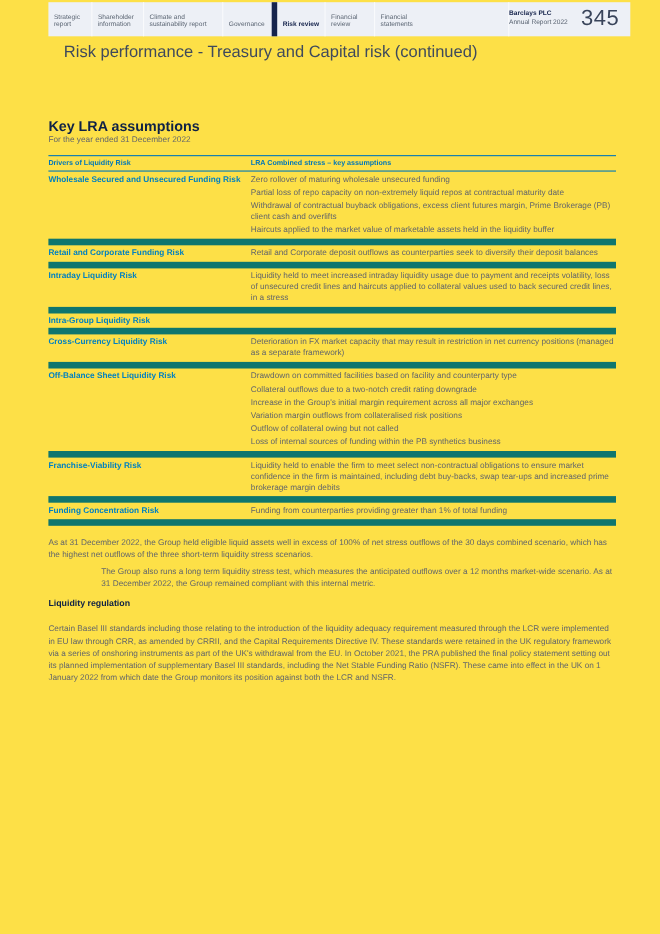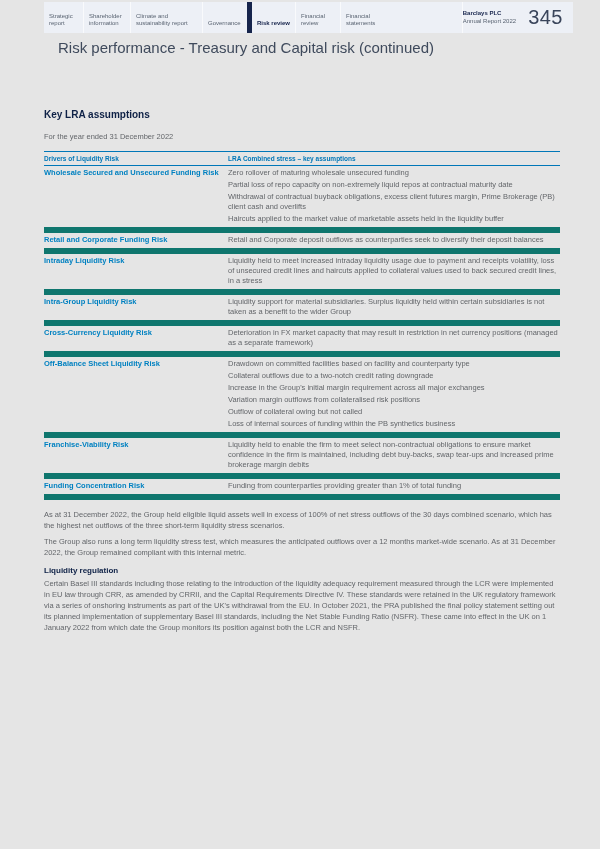--- a/index.html
+++ b/index.html
@@ -1,17 +1,17 @@
 <!DOCTYPE html>
 <html><head>
 <meta charset="utf-8">
 <style>
   html,body { margin:0; padding:0; background:#ffffff; }
   .page {
-    position:relative; width:600px; height:849px; background:#e5e5e5;
+    position:relative; width:600px; height:849px; background:#fde047;
     font-family:"Liberation Sans", sans-serif; overflow:hidden;
     color:#63666a;
   }
 
   
   .topband {
     position:absolute; left:44px; top:2px; width:529px; height:31px;
     background:#edf0f6; display:flex; align-items:stretch; box-sizing:border-box;
   }
   .tab {
@@ -33,40 +33,40 @@
   .pagenum { font-size:20px; color:#39445a; letter-spacing:0.5px; font-weight:normal; }
 
   
   .page-title {
     position:absolute; left:58px; top:39px; width:520px;
     font-size:15px; line-height:18px; color:#3f4a5c; font-weight:normal;
   }
 
   
   .content { position:absolute; left:44px; top:110px; width:516px; }
-  .section-heading { font-size:10px; font-weight:bold; color:#0e2146; margin:0 0 12px 0; line-height:10px; }
+  .section-heading { font-size:13px; font-weight:bold; color:#0e2146; margin:0 0 2px 0; line-height:10px; }
   .section-sub { font-size:7.5px; color:#63666a; margin:0 0 10px 0; line-height:9px; }
 
   .lra-table { border-top:1px solid #0077b8; width:100%; }
   .thead { display:flex; border-bottom:1px solid #0077b8; padding:3px 0 2px 0; }
   .th { font-size:6.5px; font-weight:bold; color:#0077b8; line-height:8px; }
   .col-driver { width:184px; flex:none; padding-right:8px; box-sizing:border-box; }
   .col-assumptions { flex:1; }
   .trow { display:flex; border-bottom:6px solid #0f766e; padding:2px 0 1px 0; }
   .tcell-driver {
     width:184px; flex:none; padding-right:8px; box-sizing:border-box;
     font-size:7.5px; font-weight:bold; color:#0081c1; line-height:10px;
   }
   .tcell-assumptions { flex:1; }
   .assumption { font-size:7.5px; color:#63666a; line-height:10px; margin:0 0 2px 0; }
 
   .paragraph { font-size:7.5px; color:#63666a; line-height:11px; margin:9px 0 0 0; }
-  .paragraph + .paragraph { margin-top:5px; }
+  .paragraph + .paragraph { margin-top:5px;margin-left:48px; }
   .sub-heading { font-size:8px; font-weight:bold; color:#0e2146; line-height:10px; margin:8px 0 0 0; }
-  .sub-paragraph { font-size:7.5px; color:#63666a; line-height:11px; margin:2px 0 0 0; }
+  .sub-paragraph { font-size:7.5px; color:#63666a; line-height:11px; margin:12px 0 0 0; }
 </style>
 </head>
 <body>
 
 <div class="page">
 
   <div class="topband">
     <div class="tab t1">Strategic report</div>
     <div class="tab t2">Shareholder information</div>
     <div class="tab t3">Climate and sustainability report</div>
@@ -111,23 +111,20 @@
             </div>
           </div>
           <div class="trow">
             <div class="tcell-driver">Intraday Liquidity Risk</div>
             <div class="tcell-assumptions">
               <div class="assumption">Liquidity held to meet increased intraday liquidity usage due to payment and receipts volatility, loss of unsecured credit lines and haircuts applied to collateral values used to back secured credit lines, in a stress</div>
             </div>
           </div>
           <div class="trow">
             <div class="tcell-driver">Intra-Group Liquidity Risk</div>
-            <div class="tcell-assumptions">
-              <div class="assumption">Liquidity support for material subsidiaries. Surplus liquidity held within certain subsidiaries is not taken as a benefit to the wider Group</div>
-            </div>
           </div>
           <div class="trow">
             <div class="tcell-driver">Cross-Currency Liquidity Risk</div>
             <div class="tcell-assumptions">
               <div class="assumption">Deterioration in FX market capacity that may result in restriction in net currency positions (managed as a separate framework)</div>
             </div>
           </div>
           <div class="trow">
             <div class="tcell-driver">Off-Balance Sheet Liquidity Risk</div>
             <div class="tcell-assumptions">

